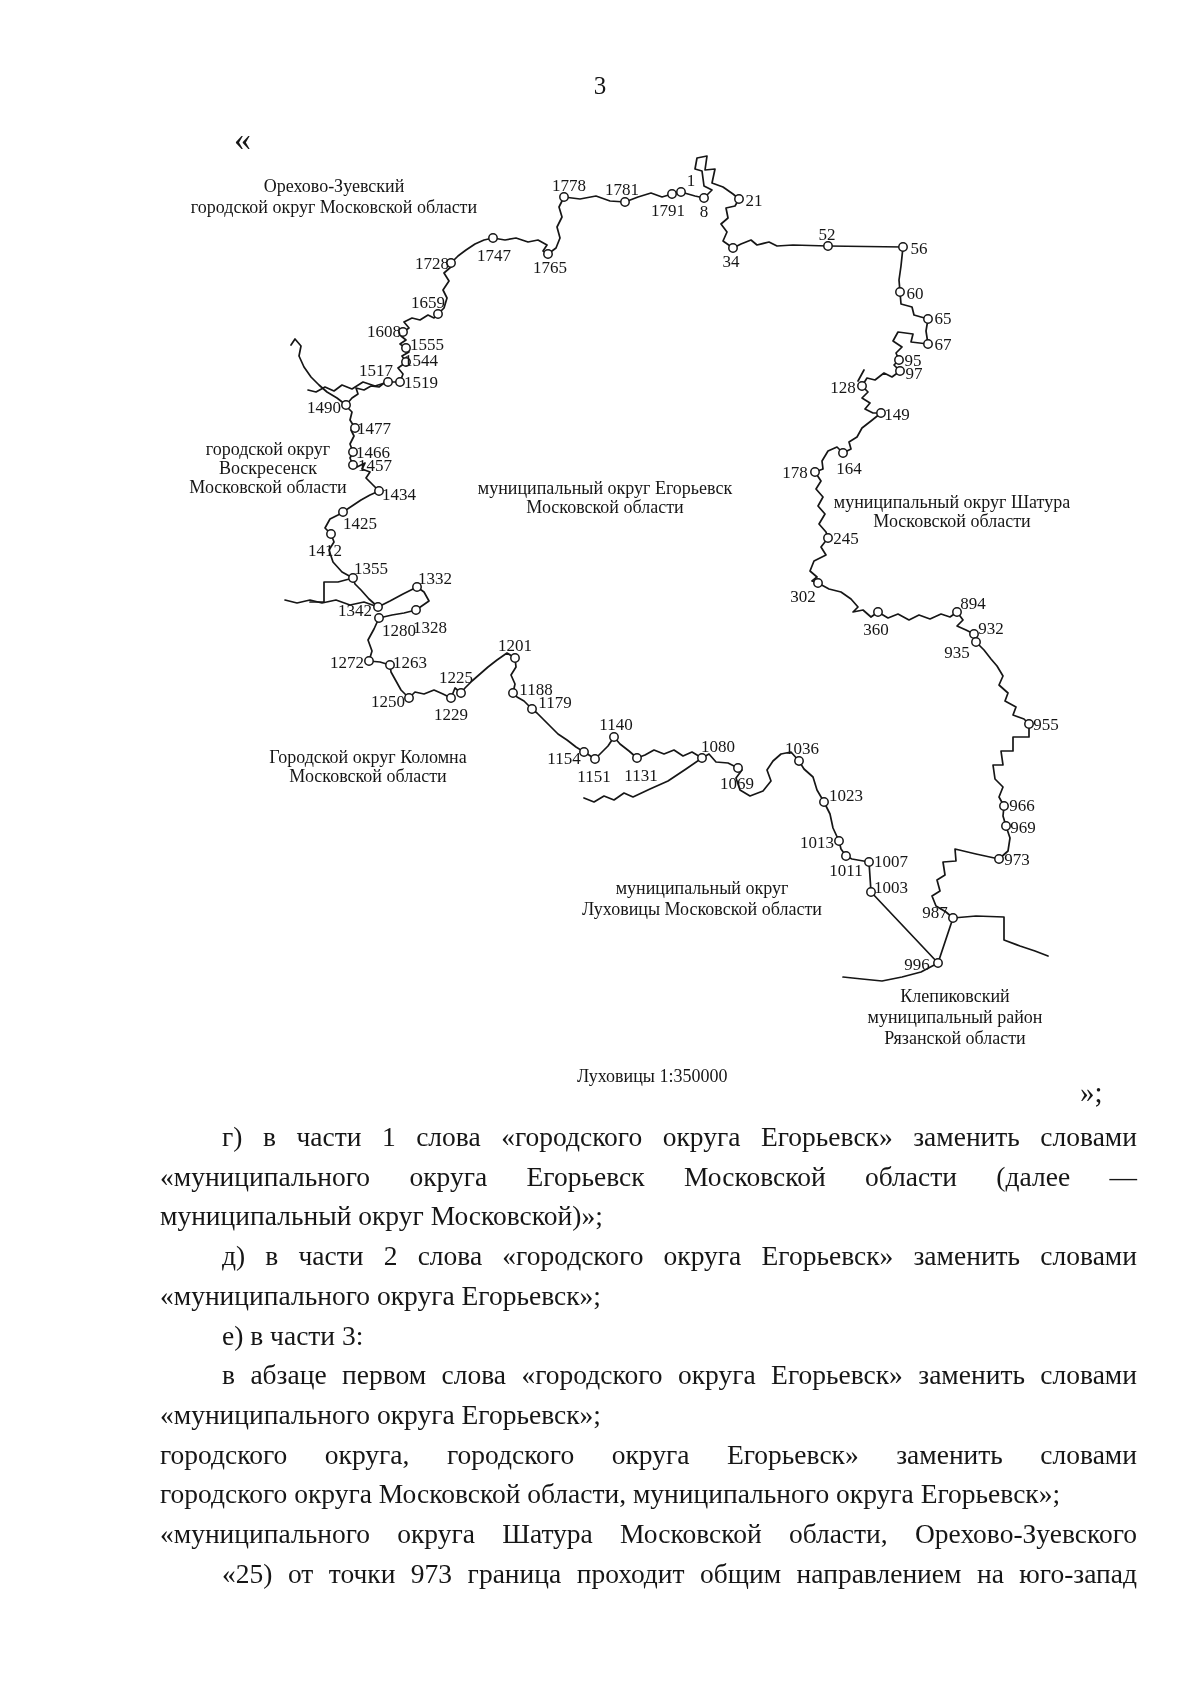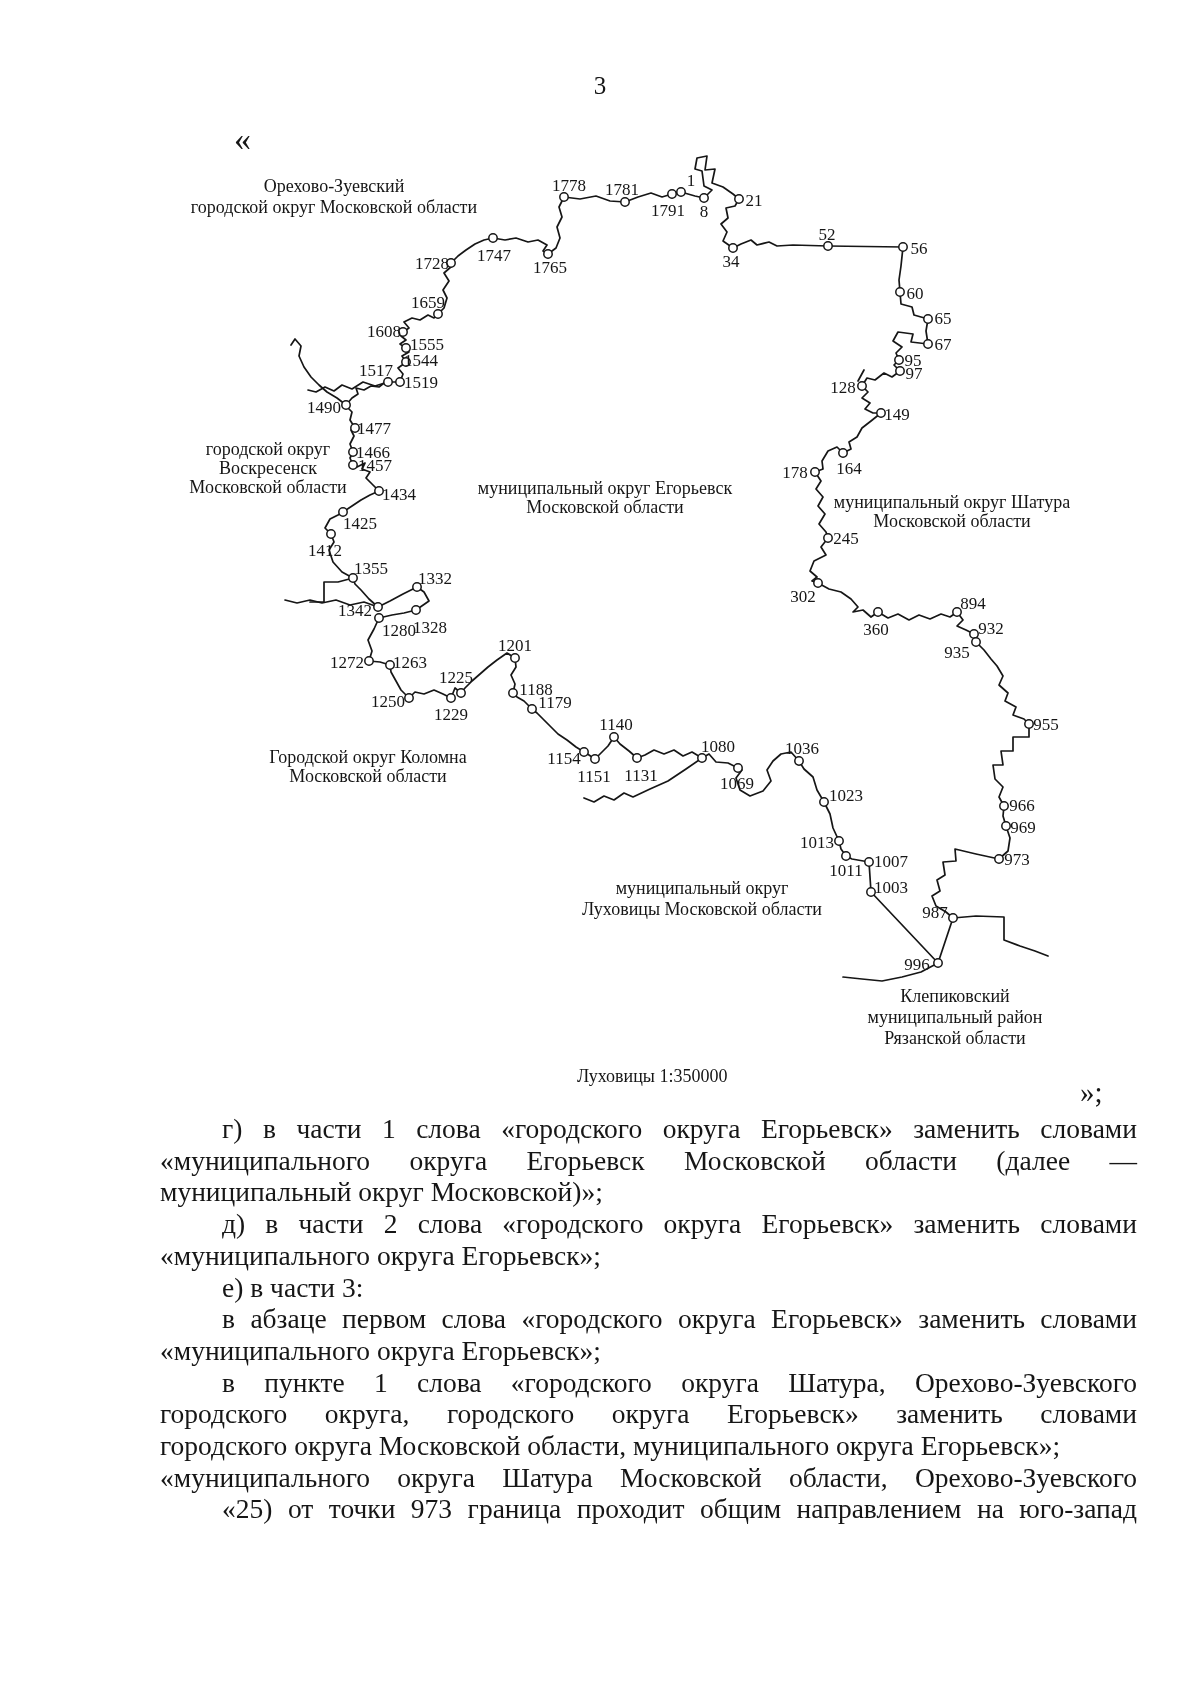--- a/index.html
+++ b/index.html
@@ -4,21 +4,21 @@
 <style>
   html,body{margin:0;padding:0;background:#e8e8e8;}
   .page{position:relative;width:1200px;height:1683px;background:#ffffff;margin:0 auto;
         font-family:"Liberation Serif",serif;color:#161616;overflow:hidden;}
   .pageno{position:absolute;top:72px;left:0;width:1200px;text-align:center;font-size:25px;}
   .openq{position:absolute;left:234px;top:120px;font-size:34px;}
   #map-svg{position:absolute;left:0;top:0;width:1200px;height:1100px;}
   .scale{position:absolute;left:577px;top:1066px;font-size:18px;}
   .closeq{position:absolute;left:1080px;top:1076px;font-size:29px;}
   #body-text{position:absolute;left:160px;top:1113px;width:977px;font-size:27.5px;line-height:31.7px;}
-  .ln{text-align:justify;white-space:normal;}
+  .ln{text-align:justify;white-space:normal;margin-top:8px;}
   .ln.jst{text-align-last:justify;}
   .ln.ind{text-indent:62px;}
   svg text{font-family:"Liberation Serif",serif;}
   .rlabel{font-size:18px;fill:#161616;text-anchor:middle;}
   .plabel{font-size:17px;fill:#161616;text-anchor:middle;}
   .bline{fill:none;stroke:#161616;stroke-width:1.7;stroke-linejoin:round;stroke-linecap:round;}
   .pt{fill:#ffffff;stroke:#161616;stroke-width:1.5;}
 </style>
 </head>
 <body>
@@ -190,19 +190,18 @@
   <div class="closeq">»;</div>
   <div id="body-text">
       <div class="ln jst ind">г) в части 1 слова «городского округа Егорьевск» заменить словами</div>
       <div class="ln jst">«муниципального округа Егорьевск Московской области (далее —</div>
       <div class="ln">муниципальный округ Московской)»;</div>
       <div class="ln jst ind">д) в части 2 слова «городского округа Егорьевск» заменить словами</div>
       <div class="ln">«муниципального округа Егорьевск»;</div>
       <div class="ln ind">е) в части 3:</div>
       <div class="ln jst ind">в абзаце первом слова «городского округа Егорьевск» заменить словами</div>
       <div class="ln">«муниципального округа Егорьевск»;</div>
-      <div class="ln jst ind">в пункте 1 слова «городского округа Шатура, Орехово-Зуевского</div>
       <div class="ln jst">городского округа, городского округа Егорьевск» заменить словами</div>
       <div class="ln">городского округа Московской области, муниципального округа Егорьевск»;</div>
       <div class="ln jst">«муниципального округа Шатура Московской области, Орехово-Зуевского</div>
       <div class="ln jst ind">«25) от точки 973 граница проходит общим направлением на юго-запад</div>
     </div>
 </div>
 
 </body></html>

